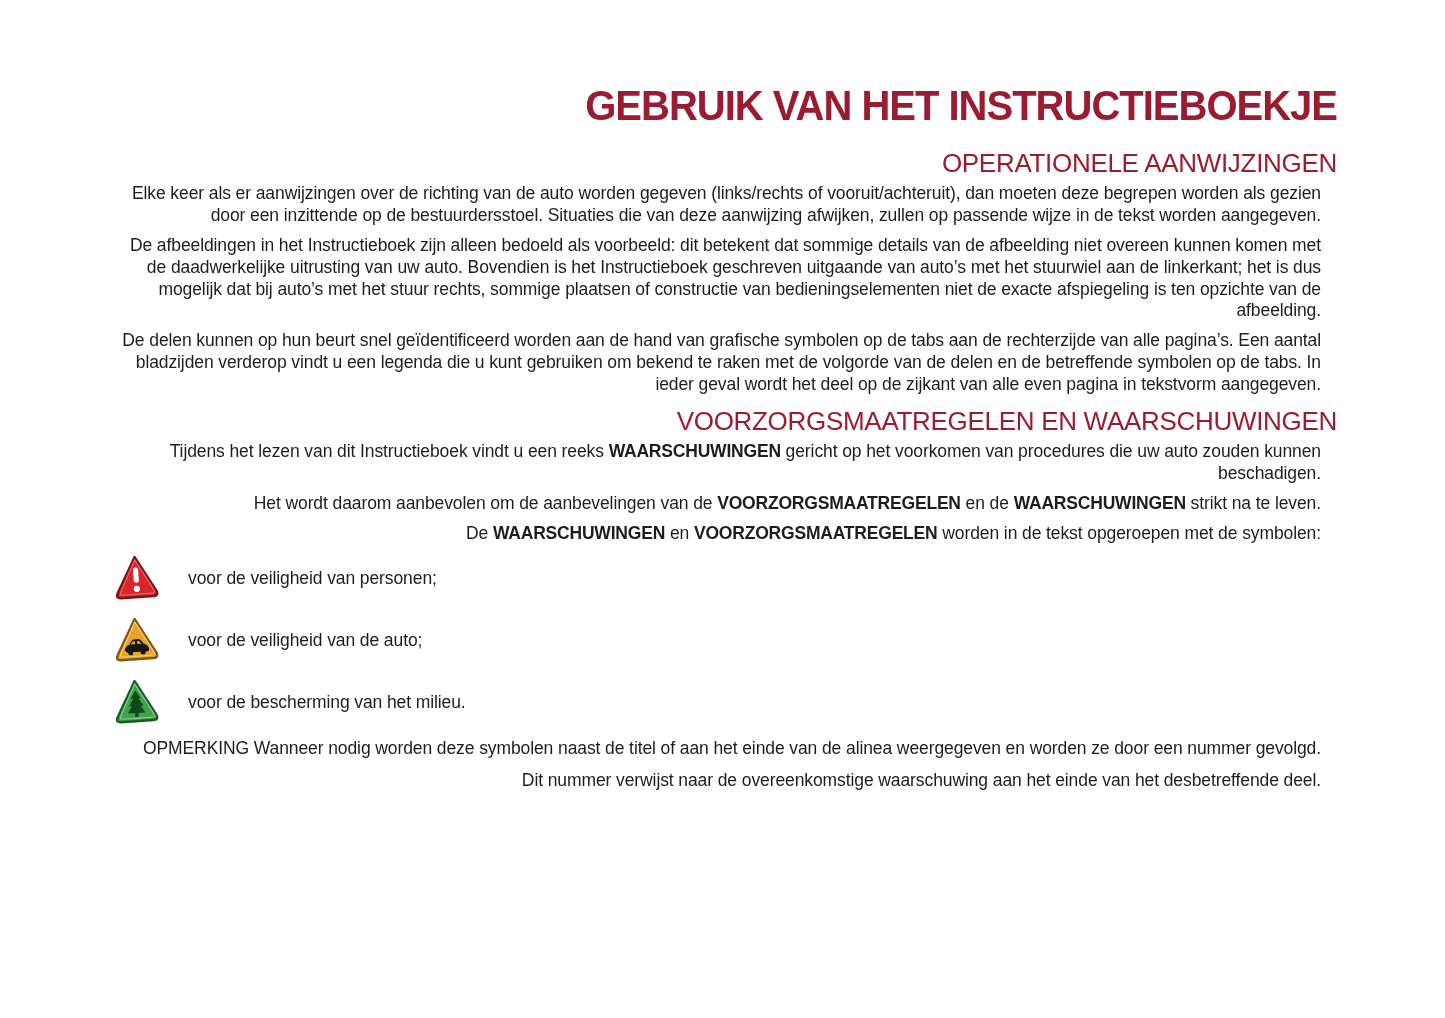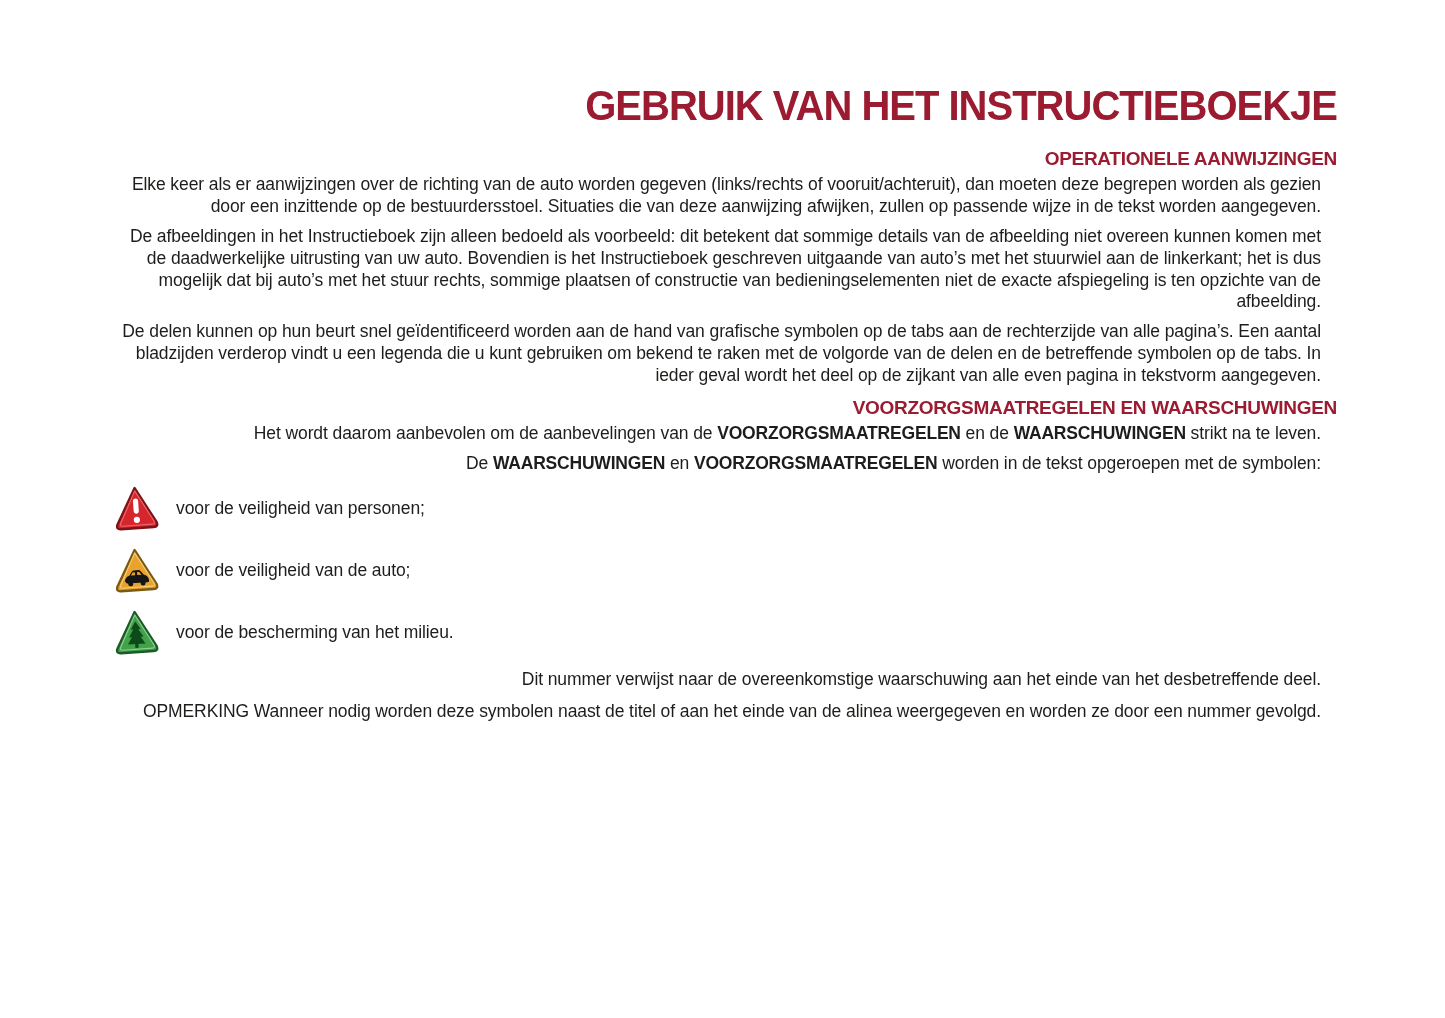--- a/index.html
+++ b/index.html
@@ -19,61 +19,62 @@
     font-size:40px;
     font-weight:bold;
     letter-spacing:-1px;
     line-height:1.05;
     margin-bottom:22px;
     transform:scaleY(1.04);
     transform-origin:left top;
   }
   .section-heading {
     color:#9b1b31;
-    font-size:19px;
-    font-weight:bold;
+    font-size:26px;
+    font-weight:normal;
     letter-spacing:-0.3px;
     margin:10px 0 4px 0;
   }
   .para {
     font-size:17.5px;
     line-height:1.25;
     letter-spacing:-0.1px;
     margin:0 16px 8px 0;
     max-width:1228px;
   }
   .para .b, .b {
     font-weight:bold;
     letter-spacing:-0.2px;
   }
   .symbol-list { margin:6px 0 10px 0; }
   .symbol-row {
     display:flex;
     align-items:center;
-    gap:16px;
+    gap:28px;
     margin:8px 0 10px 2px;
     height:52px;
   }
   .symbol-row .sym { width:48px; height:52px; flex:0 0 auto; display:flex; align-items:center; justify-content:center; }
   .symbol-label { font-size:17.5px; letter-spacing:-0.1px; }
   .notes .para { margin-bottom:10px; }
 </style>
 </head>
 <body>
 
 <div class="page">
 
   <h1 class="doc-title">GEBRUIK VAN HET INSTRUCTIEBOEKJE</h1>
 
   <h2 class="section-heading">OPERATIONELE AANWIJZINGEN</h2>
   <p class="para">Elke keer als er aanwijzingen over de richting van de auto worden gegeven (links/rechts of vooruit/achteruit), dan moeten deze begrepen worden als gezien door een inzittende op de bestuurdersstoel. Situaties die van deze aanwijzing afwijken, zullen op passende wijze in de tekst worden aangegeven.</p>
   <p class="para">De afbeeldingen in het Instructieboek zijn alleen bedoeld als voorbeeld: dit betekent dat sommige details van de afbeelding niet overeen kunnen komen met de daadwerkelijke uitrusting van uw auto. Bovendien is het Instructieboek geschreven uitgaande van auto’s met het stuurwiel aan de linkerkant; het is dus mogelijk dat bij auto’s met het stuur rechts, sommige plaatsen of constructie van bedieningselementen niet de exacte afspiegeling is ten opzichte van de afbeelding.</p>
   <p class="para">De delen kunnen op hun beurt snel geïdentificeerd worden aan de hand van grafische symbolen op de tabs aan de rechterzijde van alle pagina’s. Een aantal bladzijden verderop vindt u een legenda die u kunt gebruiken om bekend te raken met de volgorde van de delen en de betreffende symbolen op de tabs. In ieder geval wordt het deel op de zijkant van alle even pagina in tekstvorm aangegeven.</p>
 
   <h2 class="section-heading">VOORZORGSMAATREGELEN EN WAARSCHUWINGEN</h2>
+  <p class="para"><span>Tijdens het lezen van dit Instructieboek vindt u een reeks </span><span class="b">WAARSCHUWINGEN</span><span> gericht op het voorkomen van procedures die uw auto zouden kunnen beschadigen.</span></p>
   <p class="para"><span>Het wordt daarom aanbevolen om de aanbevelingen van de </span><span class="b">VOORZORGSMAATREGELEN</span><span> en de </span><span class="b">WAARSCHUWINGEN</span><span> strikt na te leven.</span></p>
   <p class="para"><span>De </span><span class="b">WAARSCHUWINGEN</span><span> en </span><span class="b">VOORZORGSMAATREGELEN</span><span> worden in de tekst opgeroepen met de symbolen:</span></p>
 
   <div class="symbol-list">
 
     <div class="symbol-row">
       <span class="sym">
         <svg viewBox="0 0 48 52" width="46" height="50" aria-hidden="true">
           <g transform="rotate(-4 24 26)">
             <path d="M24 4 L44.5 41 Q46.5 46 41 46 L7 46 Q1.5 46 3.5 41 Z" fill="#d7252c" stroke="#7e1216" stroke-width="2.4" stroke-linejoin="round"></path>
@@ -112,17 +113,17 @@
             <rect x="22.3" y="36.5" width="3.4" height="5" fill="#0d4a1a"></rect>
           </g>
         </svg>
       </span>
       <span class="symbol-label">voor de bescherming van het milieu.</span>
     </div>
 
   </div>
 
   <div class="notes">
+    <p class="para">OPMERKING Wanneer nodig worden deze symbolen naast de titel of aan het einde van de alinea weergegeven en worden ze door een nummer gevolgd.</p>
     <p class="para">Dit nummer verwijst naar de overeenkomstige waarschuwing aan het einde van het desbetreffende deel.</p>
-    <p class="para">OPMERKING Wanneer nodig worden deze symbolen naast de titel of aan het einde van de alinea weergegeven en worden ze door een nummer gevolgd.</p>
   </div>
 
 </div>
 
 </body></html>

